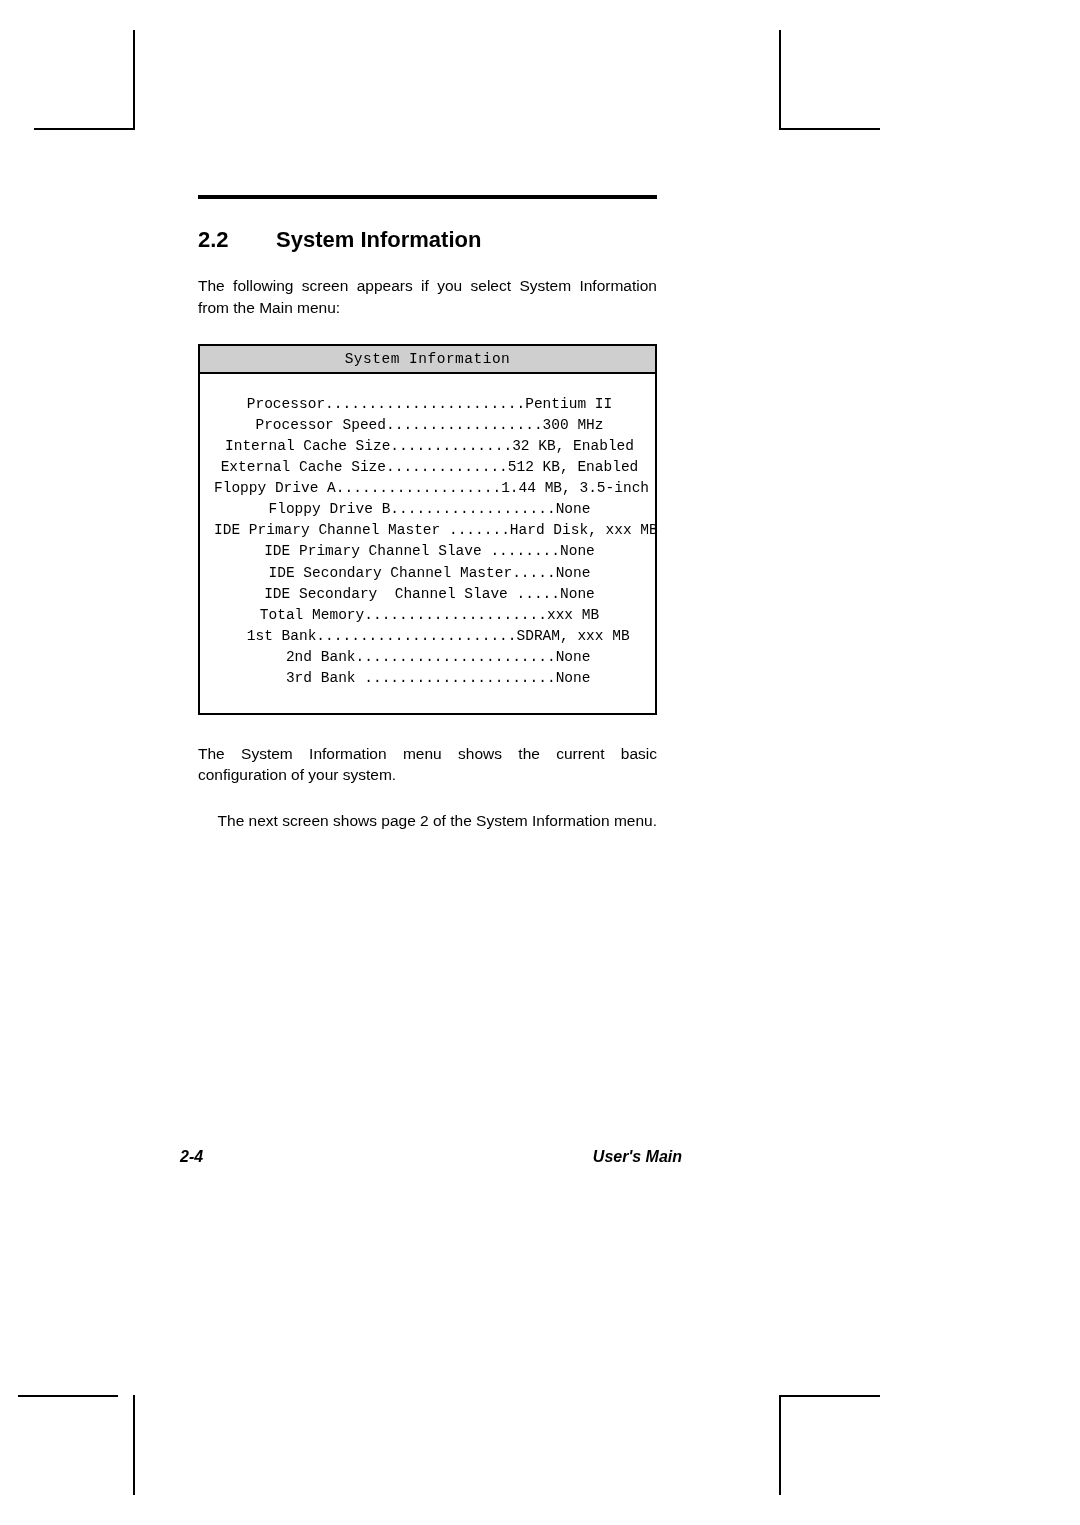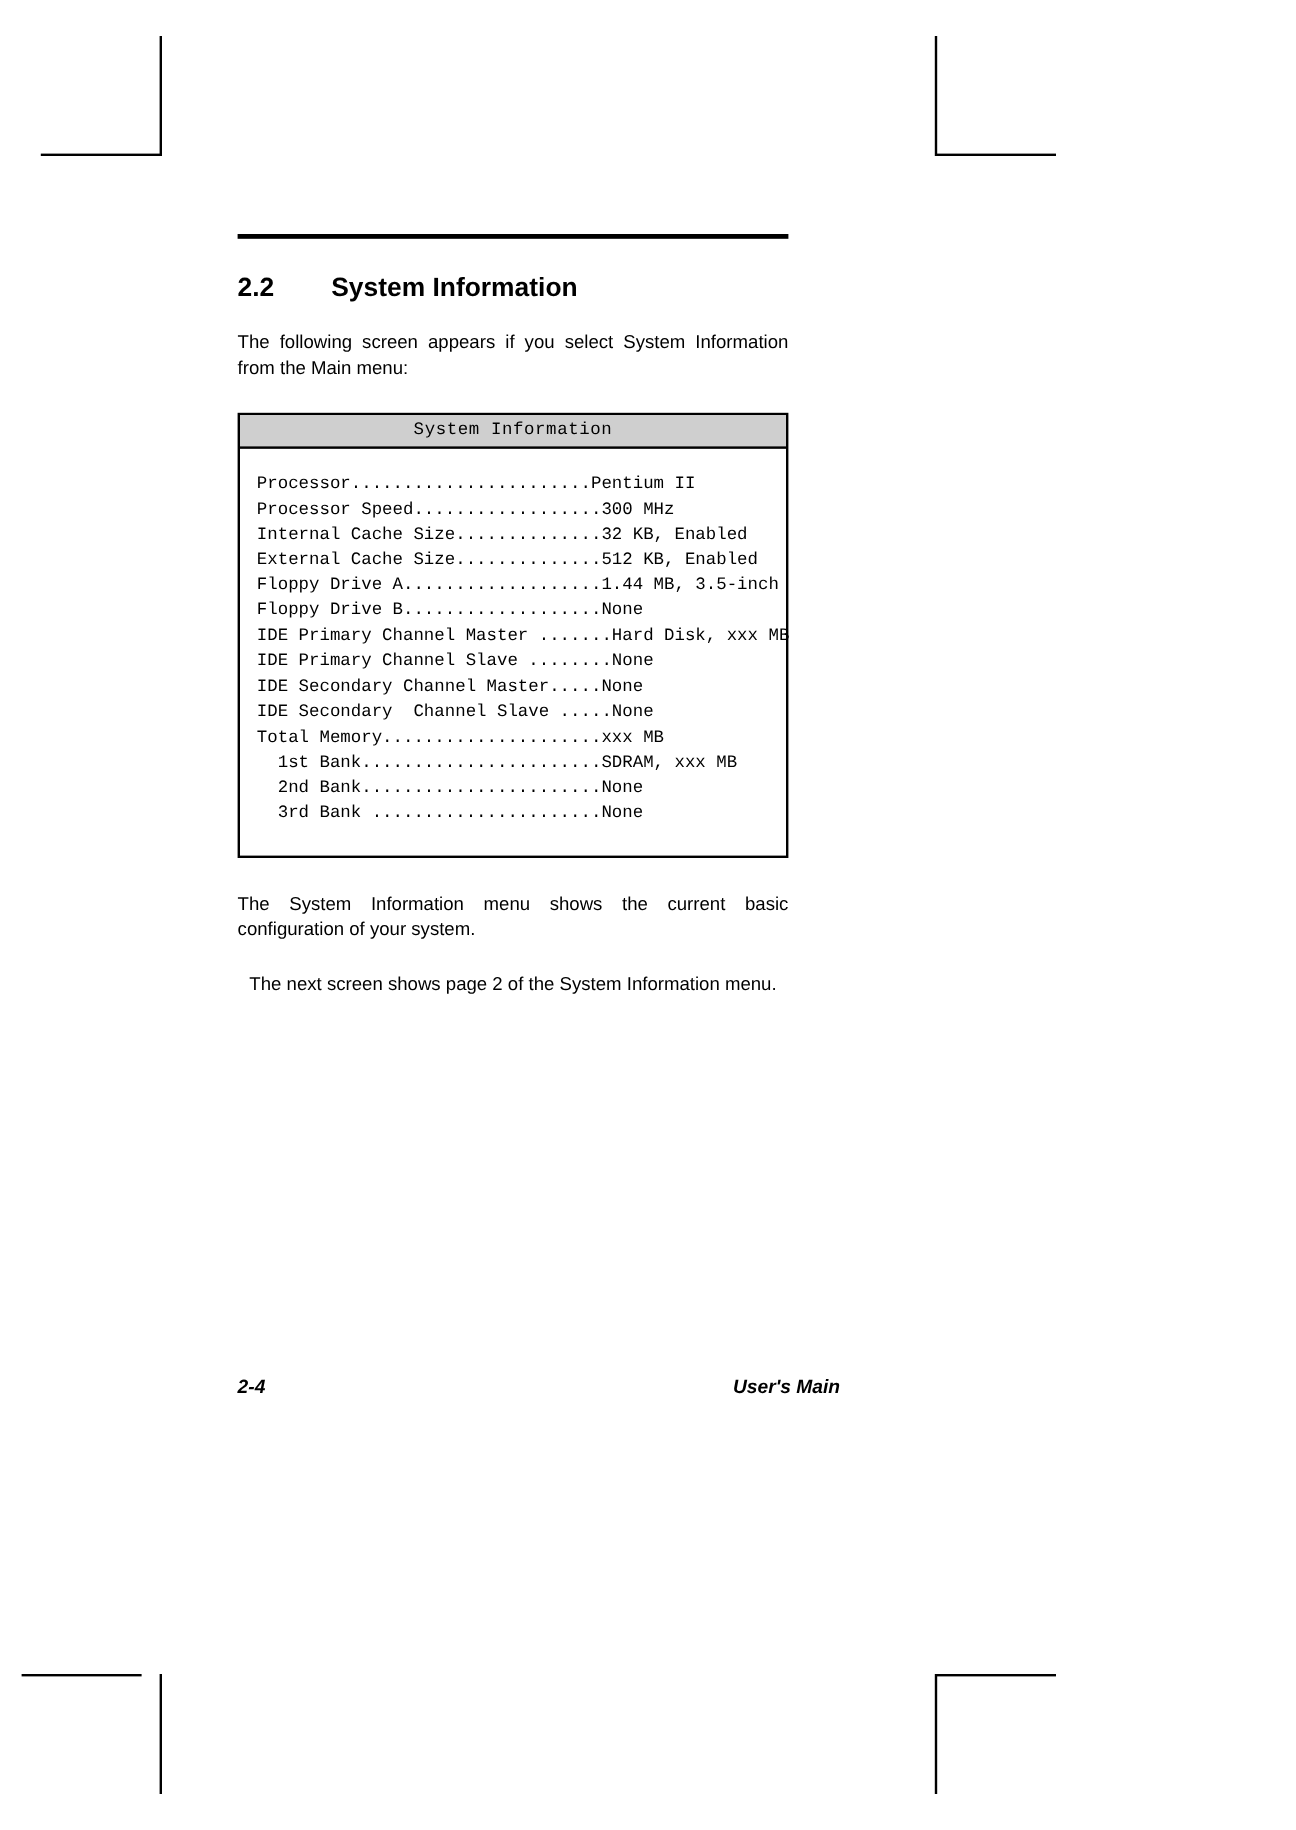--- a/index.html
+++ b/index.html
@@ -59,24 +59,25 @@
       padding: 5px 0;
       letter-spacing: 0.5px;
     }
     .screen-body {
       font-family: "Courier New", monospace;
       font-size: 14.5px;
       padding: 20px 10px 24px 14px;
       line-height: 1.45;
       white-space: pre;
       letter-spacing: 0px;
+      text-align: center;
     }
     .footer {
       position: absolute;
-      left: 198px;
+      left: 180px;
       top: 1148px;
       width: 502px;
       display: flex;
       justify-content: space-between;
       font-style: italic;
       font-weight: bold;
       font-size: 16px;
       font-family: Arial, Helvetica, sans-serif;
     }
     .row { display: block; }
@@ -97,19 +98,19 @@
   <hr class="hr-thick">
   <div class="heading">
     <span class="heading-num">2.2</span><span>System Information</span>
   </div>
   <p class="para">The following screen appears if you select System Information from the Main menu:</p>
   <div class="screen-box">
     <div class="screen-title">System Information</div>
     <div class="screen-body" id="screen-body"><span class="row">Processor.......................Pentium II</span><span class="row">Processor Speed..................300 MHz</span><span class="row">Internal Cache Size..............32 KB, Enabled</span><span class="row">External Cache Size..............512 KB, Enabled</span><span class="row">Floppy Drive A...................1.44 MB, 3.5-inch</span><span class="row">Floppy Drive B...................None</span><span class="row">IDE Primary Channel Master .......Hard Disk, xxx MB</span><span class="row">IDE Primary Channel Slave ........None</span><span class="row">IDE Secondary Channel Master.....None</span><span class="row">IDE Secondary  Channel Slave .....None</span><span class="row">Total Memory.....................xxx MB</span><span class="row">  1st Bank.......................SDRAM, xxx MB</span><span class="row">  2nd Bank.......................None</span><span class="row">  3rd Bank ......................None</span></div>
   </div>
   <p class="para">The System Information menu shows the current basic configuration of your system.</p>
-  <p class="para" style="text-align:center;">The next screen shows page 2 of the System Information menu.</p>
+  <p class="para" style="text-align:right;">The next screen shows page 2 of the System Information menu.</p>
 </div>
 
 <div class="footer">
   <span>2-4</span>
   <span>User's Main</span>
 </div>
 
 </body></html>

